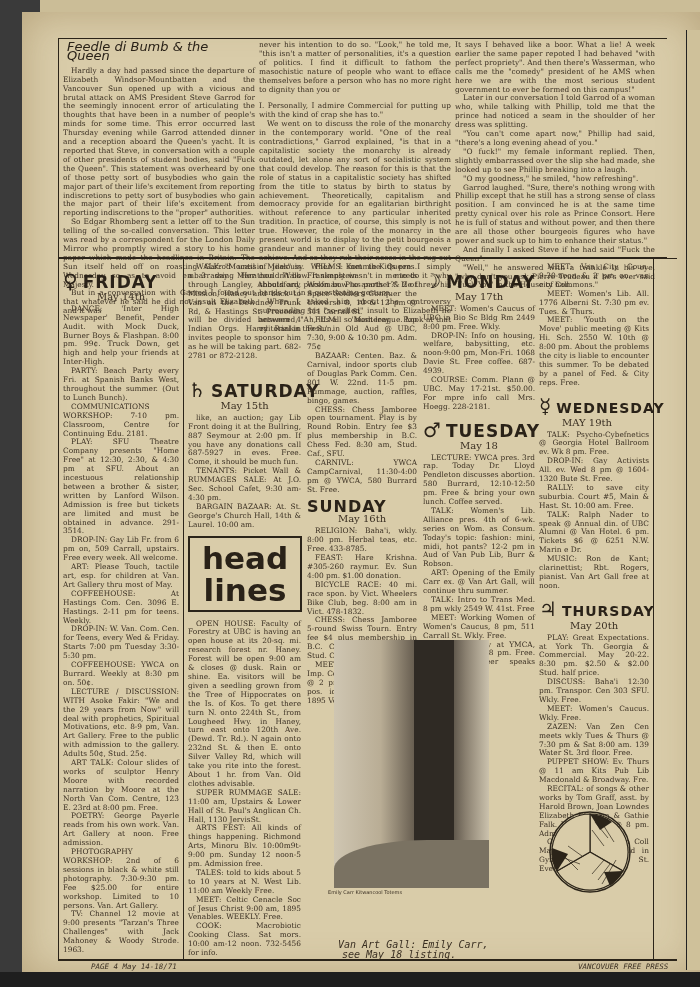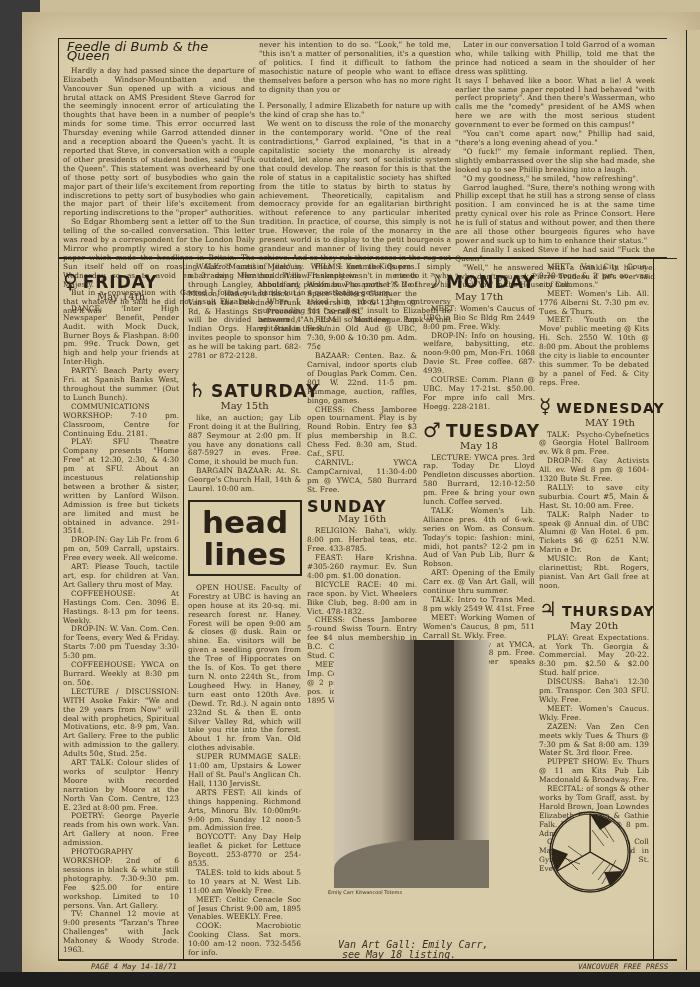--- a/index.html
+++ b/index.html
@@ -40,27 +40,27 @@
 
 <div class="article">
   <div class="acol tx" style="left:4px;width:192px;">
     <div class="ahead">Feedle di Bumb &amp; the Queen</div>
     <p>Hardly a day had passed since the departure of Elizabeth Windsor-Mountbatten and the Vancouver Sun opened up with a vicious and brutal attack on AMS President Steve Garrod for the seemingly innocent error of articulating the thoughts that have been in a number of people's minds for some time. This error occurred last Thursday evening while Garrod attended dinner and a reception aboard the Queen's yacht. It is reported that Steve, in conversation with a couple of other presidents of student bodies, said "Fuck the Queen". This statement was overheard by one of those petty sort of busybodies who gain the major part of their life's excitement from reporting indiscretions to petty sort of busybodies who gain the major part of their life's excitement from reporting indiscretions to the "proper" authorities.</p>
     <p>So Edgar Rhomberg sent a letter off to the Sun telling of the so-called conversation. This letter was read by a correspondent for the London Daily Mirror who promptly wired a story to his home paper which made the headlines in Britain. The Sun itself held off on roasting Garrod until Wednesday so as to avoid embarrassing Her Majesty.</p>
     <p>But in a conversation with Garrod I found out that whatever he said he did not insult Elizabeth and it was</p>
   </div>
   <div class="acol tx" style="left:200px;width:192px;">
     <p style="text-indent:0">never his intention to do so. "Look," he told me, "this isn't a matter of personalities, it's a question of politics. I find it difficult to fathom the masochistic nature of people who want to efface themselves before a person who has no more right to dignity than you or</p>
-    <p style="text-indent:0;margin-top:8px">I. Personally, I admire Elizabeth for nature up with the kind of crap she has to."</p>
+    <p style="text-indent:0;margin-top:8px">I. Personally, I admire Commercial for putting up with the kind of crap she has to."</p>
     <p>We went on to discuss the role of the monarchy in the contemporary world. "One of the real contradictions," Garrod explained, "is that in a capitalistic society the monarchy is already outdated, let alone any sort of socialistic system that could develop. The reason for this is that the role of status in a capitalistic society has shifted from the title to status by birth to status by achievement. Theoretically, capitalism and democracy provide for an egalitarian birthright without reference to any particular inherited tradition. In practice, of course, this simply is not true. However, the role of the monarcy in the present world is to display to the petit bourgeois a grandeur and manner of living they could never achieve. And so they rub their noses in the rug out of jealousy. When I met the Queen I simply couldn't bow. It simply wasn't in me to do it - why should any person bow to another?" He threw his hands out in a questioning gesture.</p>
     <p>When I asked him about the controversy surrounding his "so-called" insult to Elizabeth he answered, "Ah, it's all so bush-league. Look at that editorial in the Sun.</p>
   </div>
   <div class="acol tx" style="left:396px;width:200px;">
+    <p style="text-indent:0">It says I behaved like a boor. What a lie! A week earlier the same paper repoted I had behaved "with perfect propriety". And then there's Wasserman, who calls me the "comedy" president of he AMS when here we are with the most serious student government to ever be formed on this campus!"</p>
     <p>Later in our conversation I told Garrod of a woman who, while talking with Phillip, told me that the prince had noticed a seam in the shoulder of her dress was splitting.</p>
-    <p style="text-indent:0">It says I behaved like a boor. What a lie! A week earlier the same paper repoted I had behaved "with perfect propriety". And then there's Wasserman, who calls me the "comedy" president of he AMS when here we are with the most serious student government to ever be formed on this campus!"</p>
     <p>"You can't come apart now," Phillip had said, "there's a long evening ahead of you."</p>
     <p>"O fuck!" my female informant replied. Then, slightly embarrassed over the slip she had made, she looked up to see Phillip breaking into a laugh.</p>
     <p>"O my goodness," he smiled, "how refreshing".</p>
     <p>Garrod laughed. "Sure, there's nothing wrong with Phillip except that he still has a strong sense of class position. I am convinced he is at the same time pretty cynical over his role as Prince Consort. Here he is full of status and without power, and then there are all those other bourgeois figures who have power and suck up to him to enhance their status."</p>
     <p>And finally I asked Steve if he had said "Fuck the Queen".</p>
     <p>"Well," he answered with a twinkle in his eye, "why don't you ask Pierre Trudeau if he's ever said 'Fuck You' in the House of Commons."</p>
   </div>
 </div>
 
 <div class="cal">
@@ -70,46 +70,46 @@
     <div class="day">
       <span class="sym">♀</span><span>FRIDAY</span>
     </div>
     <div class="date">May 14th</div>
     <p>DANCE: 'Inter High Newspaper' Benefit, Pender Audit. with Mock Duck, Burner Boys &amp; Flashpan. 8:00 pm. 99¢. Truck Down, get high and help your friends at Inter-High.</p>
     <p>PARTY: Beach Party every Fri. at Spanish Banks West, throughout the summer. (Out to Lunch Bunch).</p>
     <p>COMMUNICATIONS WORKSHOP: 7-10 pm. Classroom, Centre for Continuing Edu. 2181.</p>
     <p>PLAY: SFU Theatre Company presents "Home Free" at 12:30, 2:30, &amp; 4:30 pm at SFU. About an incestuous relationship between a brother &amp; sister, written by Lanford Wilson. Admission is free but tickets are limited and must be obtained in advance. 291-3514.</p>
     <p>DROP-IN: Gay Lib Fr. from 6 pm on, 509 Carrall, upstairs. Free every week. All welcome.</p>
     <p>ART: Please Touch, tactile art, esp. for children at Van. Art Gallery thru most of May.</p>
-    <p>COFFEEHOUSE: At Hastings Com. Cen. 3096 E. Hastings. 8-13 pm for teens. Weekly.</p>
+    <p>COFFEEHOUSE: At Hastings Com. Cen. 3096 E. Hastings. 2-11 pm for teens. Weekly.</p>
     <p>DROP-IN: W. Van. Com. Cen. for Teens, every Wed &amp; Friday. Starts 7:00 pm Tuesday 3:30-5:30 pm.</p>
     <p>COFFEEHOUSE: YWCA on Burrard. Weekly at 8:30 pm on. 50¢.</p>
     <p>LECTURE / DISCUSSION: WITH Asoke Fakir: "We and the 29 years from Now" will deal with prophetics, Spiritual Motivations, etc. 8-9 pm, Van. Art Gallery. Free to the public with admission to the gallery. Adults 50¢, Stud. 25¢.</p>
     <p>ART TALK: Colour slides of works of sculptor Henry Moore with recorded narration by Moore at the North Van Com. Centre, 123 E. 23rd at 8:00 pm. Free.</p>
     <p>POETRY: George Payerle reads from his own work. Van. Art Gallery at noon. Free admission.</p>
     <p>PHOTOGRAPHY WORKSHOP: 2nd of 6 sessions in black &amp; white still photography. 7:30-9:30 pm. Fee $25.00 for entire workshop. Limited to 10 persons. Van. Art Gallery.</p>
     <p>TV: Channel 12 movie at 9:00 presents "Tarzan's Three Challenges" with Jack Mahoney &amp; Woody Strode. 1963.</p>
   </div>
 
   <div class="col tx" style="left:129px;width:113px;">
     <p>WALK: "Mocassin Miles" is a 3 day Marathon Walk through Langley, Abbotsford, Mission, Haney and back to Van on the Dewdney Trunk Rd, &amp; Hastings St. Proceeds will be divided between 4 Indian Orgs. Harry Rankin invites people to sponsor him as he will be taking part. 682-2781 or 872-2128.</p>
     <div class="day" style="margin-top:25px">
       <span class="sym">♄</span><span>SATURDAY</span>
     </div>
     <div class="date">May 15th</div>
     <p>like, an auction; gay Lib Front doing it at the Bullring, 887 Seymour at 2:00 pm. If you have any donations call 687-5927 in eves. Free. Come, it should be much fun.</p>
+    <p>TENANTS: Picket Wall &amp; RUMMAGES SALE: At J.O. Sec. School Cafet, 9:30 am-4:30 pm.</p>
     <p>BARGAIN BAZAAR: At. St. George's Church Hall, 14th &amp; Laurel. 10:00 am.</p>
     <div class="headlines">
       <span>head</span>
       <span>lines</span>
     </div>
     <p>OPEN HOUSE: Faculty of Forestry at UBC is having an open house at its 20-sq. mi. research forest nr. Haney. Forest will be open 9:00 am &amp; closes @ dusk. Rain or shine. Ea. visitors will be given a seedling grown from the Tree of Hippocrates on the Is. of Kos. To get there turn N. onto 224th St., from Lougheed Hwy. in Haney, turn east onto 120th Ave. (Dewd. Tr. Rd.). N again onto 232nd St. &amp; then E. onto Silver Valley Rd, which will take you rite into the forest. About 1 hr. from Van. Old clothes advisable.</p>
     <p>SUPER RUMMAGE SALE: 11:00 am, Upstairs &amp; Lower Hall of St. Paul's Anglican Ch. Hall, 1130 JervisSt.</p>
     <p>ARTS FEST: All kinds of things happening. Richmond Arts, Minoru Blv. 10:00m9t-9:00 pm. Sunday 12 noon-5 pm. Admission free.</p>
-    <p>BOYCOTT: Any Day Help leaflet &amp; picket for Lettuce Boycott. 253-8770 or 254-8535.</p>
     <p>TALES: told to kids about 5 to 10 years at N. West Lib. 11:00 am Weekly Free.</p>
     <p>MEET: Celtic Cenacle Soc of Jesus Christ 9:00 am, 1895 Venables. WEEKLY. Free.</p>
     <p>COOK: Macrobiotic Cooking Class. Sat mors. 10:00 am-12 noon. 732-5456 for info.</p>
   </div>
 
   <div class="col tx" style="left:248px;width:110px;">
     <p>FILMS: Kommie Kids pres. Frankenstein meets Wolfman. Plus parts 1 &amp; 2 of Space Soldiers Conquer the Universe 8, 10 &amp; 12 pm @ 511 Carrall St.</p>
     <p>FILM: 'Monterey Pop Fest.' in Old Aud @ UBC, 7:30, 9:00 &amp; 10:30 pm. Adm. 75¢</p>
     <p>BAZAAR: Centen. Baz. &amp; Carnival, indoor sports club of Douglas Park Comm. Cen. 801 W. 22nd. 11-5 pm. Rummage, auction, raffles, bingo, games.</p>
     <p>CHESS: Chess Jamboree open tournament. Play is by Round Robin. Entry fee $3 plus membership in B.C. Chess Fed. 8:30 am, Stud. Caf., SFU.</p>
@@ -145,21 +145,21 @@
     <p>DROP-IN: Wkly at YMCA, 955 Burrard St. 8 pm. Free. Dr. Pat McGeer speaks tonite.</p>
   </div>
 
   <div class="col tx" style="left:480px;width:110px;">
     <p>MEET: Van City Coun. 9:30-noon &amp; 2 pm on. van city hall.</p>
     <p>MEET: Women's Lib. All. 1776 Alberni St. 7:30 pm ev. Tues. &amp; Thurs.</p>
     <p>MEET: 'Youth on the Move' public meeting @ Kits Hi. Sch. 2550 W. 10th @ 8:00 pm. About the problems the city is liable to encounter this summer. To be debated by a panel of Fed. &amp; City reps. Free.</p>
     <div class="day" style="font-size:14px">
       <span class="sym">☿</span><span>WEDNESDAY</span>
     </div>
-    <div class="date" style="text-align:right;padding-right:14px">MAY 19th</div>
+    <div class="date" style="padding-right:14px">MAY 19th</div>
     <p>TALK: Psycho-Cybefnetics @ Georgia Hotel Ballroom ev. Wk 8 pm. Free.</p>
     <p>DROP-IN: Gay Activists All. ev. Wed 8 pm @ 1604-1320 Bute St. Free.</p>
     <p>RALLY: to save city suburbia. Court #5, Main &amp; Hast. St. 10:00 am. Free.</p>
     <p>TALK: Ralph Nader to speak @ Annual din. of UBC Alumni @ Van Hotel. 6 pm. Tickets $6 @ 6251 N.W. Marin e Dr.</p>
     <p>MUSIC: Ron de Kant; clarinettist; Rbt. Rogers, pianist. Van Art Gall free at noon.</p>
     <div class="day" style="font-size:14px">
       <span class="sym">♃</span><span>THURSDAY</span>
     </div>
     <div class="date">May 20th</div>
     <p>PLAY: Great Expectations. at York Th. Georgia &amp; Commercial. May 20-22. 8:30 pm. $2.50 &amp; $2.00 Stud. half price.</p>

